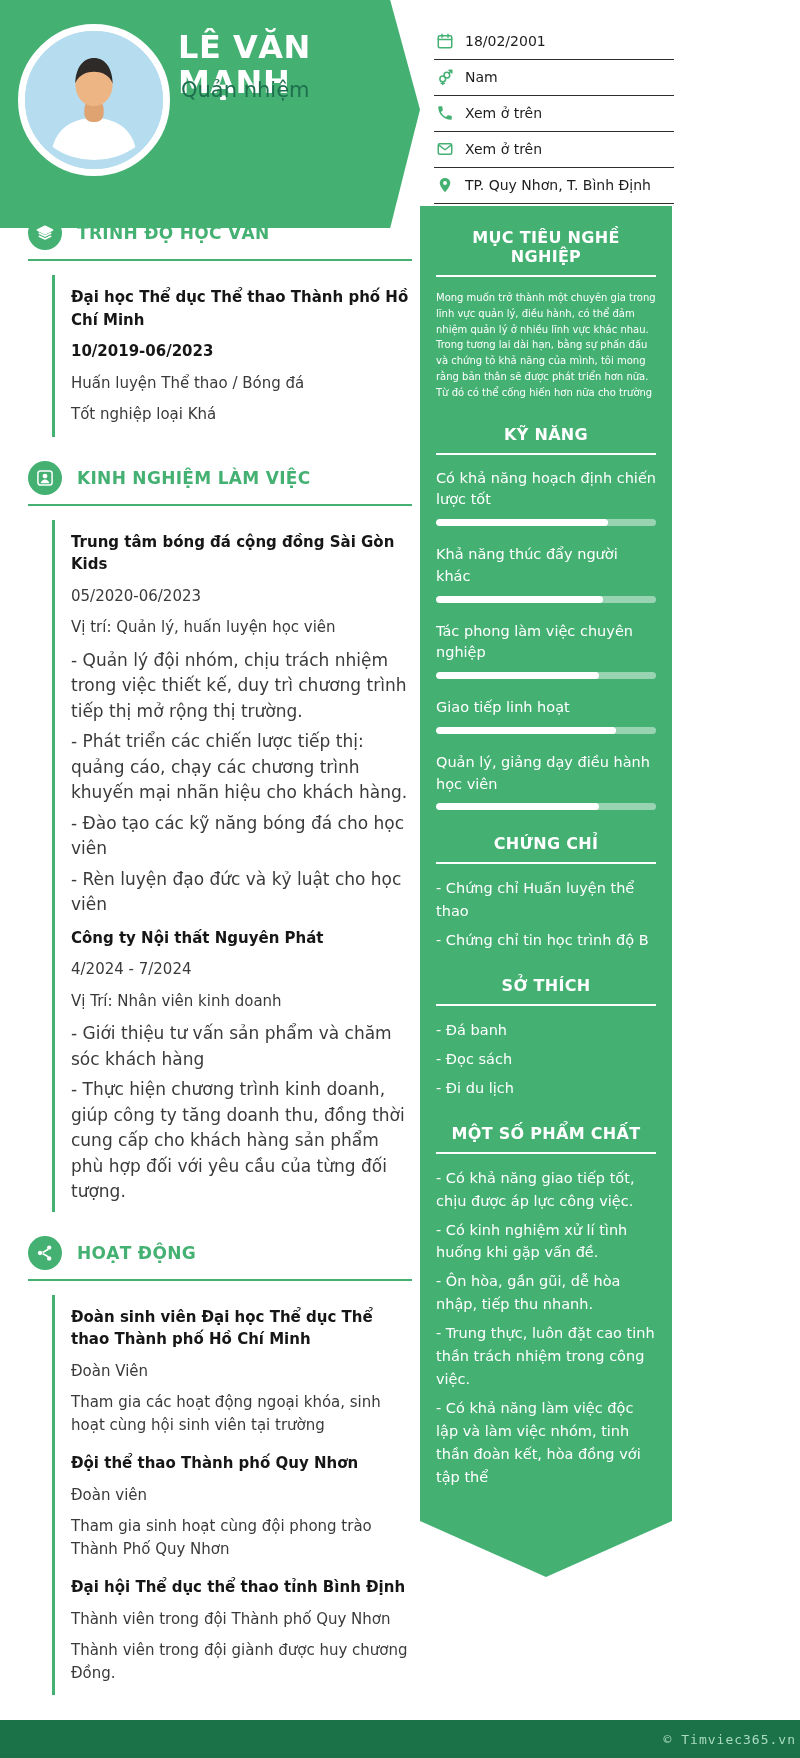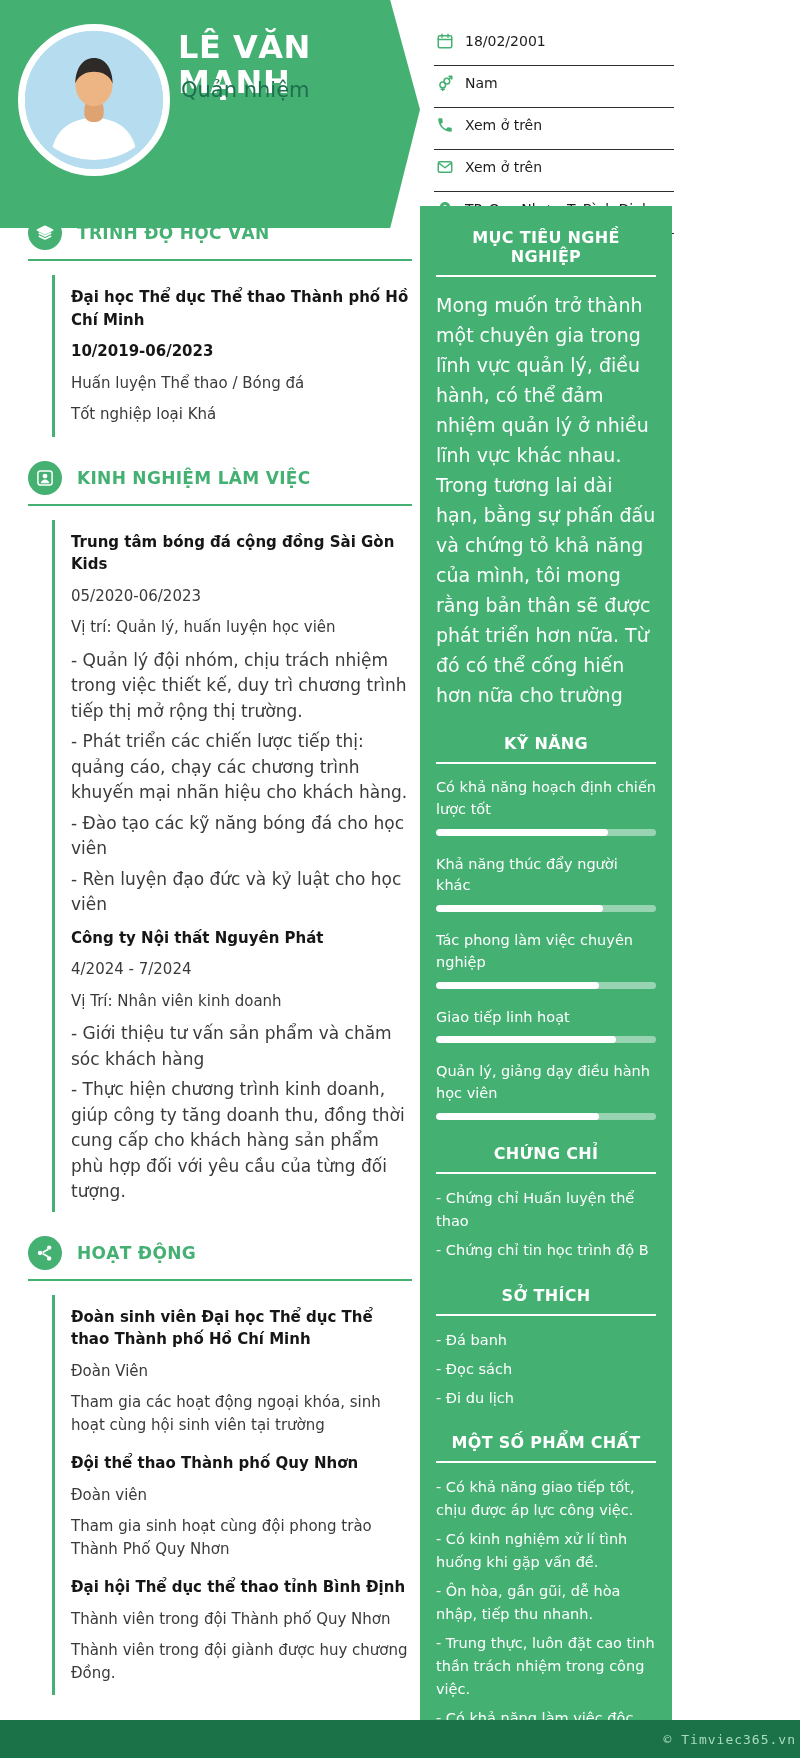--- a/index.html
+++ b/index.html
@@ -30,21 +30,21 @@
   }
   .photo svg{width:100%;height:100%;display:block;}
   .name{
     position:absolute;left:178px;top:30px;width:238px;
     font-size:32px;font-weight:bold;color:#fff;letter-spacing:.5px;line-height:1.1;
   }
   .job-title{position:absolute;left:181px;top:78px;font-size:21px;color:var(--subtitle);}
 
   
   .contact{position:absolute;left:434px;top:24px;width:240px;}
-  .c-row{display:flex;align-items:center;gap:11px;padding:8px 2px 15px;border-bottom:1.6px solid var(--rule);}
+  .c-row{display:flex;align-items:center;gap:11px;padding:8px 2px 9px;border-bottom:1.6px solid var(--rule);}
   .c-icon{width:18px;height:18px;flex:none;display:flex;align-items:center;justify-content:center;}
   .c-icon svg{width:18px;height:18px;display:block;}
   .c-text{font-size:14px;color:#1d1d1d;line-height:1.2;}
 
   
   .left-col{position:absolute;left:28px;top:216px;width:384px;}
   .l-head{display:flex;align-items:center;gap:15px;border-bottom:2px solid var(--green);padding-bottom:9px;}
   .l-icon{width:34px;height:34px;border-radius:50%;background:var(--green);display:flex;align-items:center;justify-content:center;flex:none;}
   .l-icon svg{width:20px;height:20px;display:block;}
   .l-title{font-size:17px;font-weight:bold;color:var(--green);letter-spacing:.3px;}
@@ -56,21 +56,21 @@
   .act + .act{margin-top:16px;}
 
   
   .right-wrap{position:absolute;left:420px;top:206px;width:252px;}
   .right-panel{background:var(--green);color:#fff;padding:10px 16px 26px;min-height:1282px;}
   .r-head{
     margin:24px 0 13px;text-align:center;font-weight:bold;font-size:16px;
     border-bottom:2px solid #fff;padding-bottom:9px;letter-spacing:.3px;
   }
   .right-panel > .r-head:first-child{margin-top:12px;}
-  .r-text div{font-size:19px;line-height:1.58;}
+  .r-text div{font-size:10px;line-height:1.58;}
   .r-line{font-size:14.5px;line-height:1.58;margin:6px 0;}
   .skill{margin:0 0 18px;}
   .skill-label{font-size:14.5px;line-height:1.5;margin-bottom:8px;}
   .track{height:7px;background:rgba(255,255,255,.45);border-radius:4px;overflow:hidden;}
   .fill{height:100%;background:#fff;border-radius:4px;width:0;}
   .right-arrow{width:0;height:0;border-left:126px solid transparent;border-right:126px solid transparent;border-top:56px solid var(--green);}
 
   
   .footer{
     position:absolute;left:0;bottom:0;width:800px;height:38px;background:var(--footer-bg);

